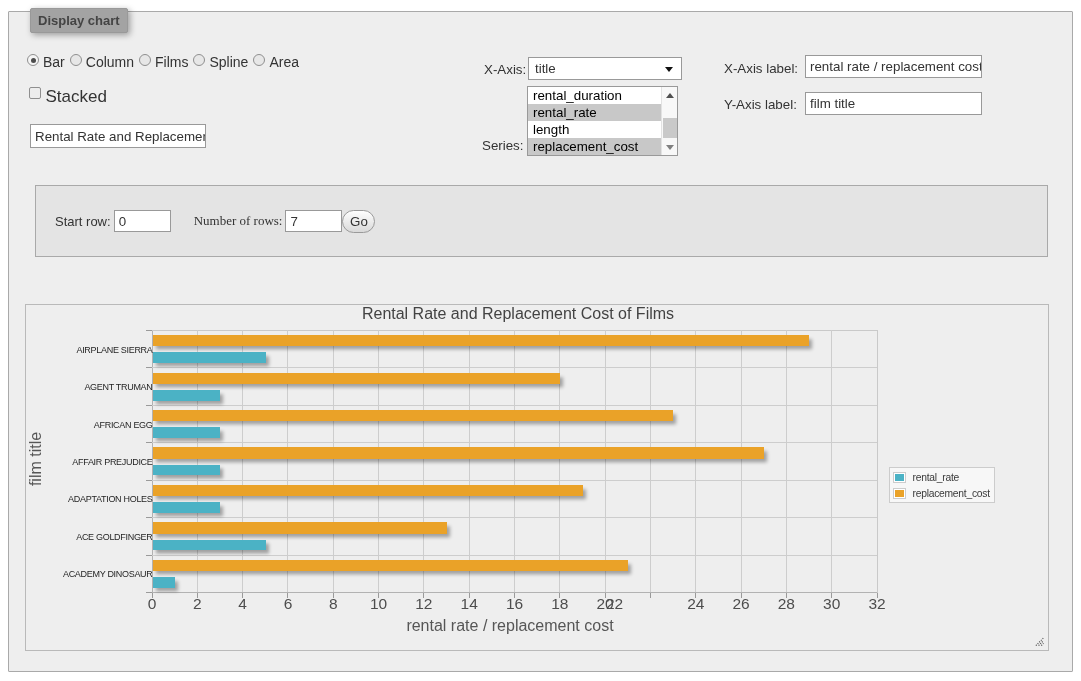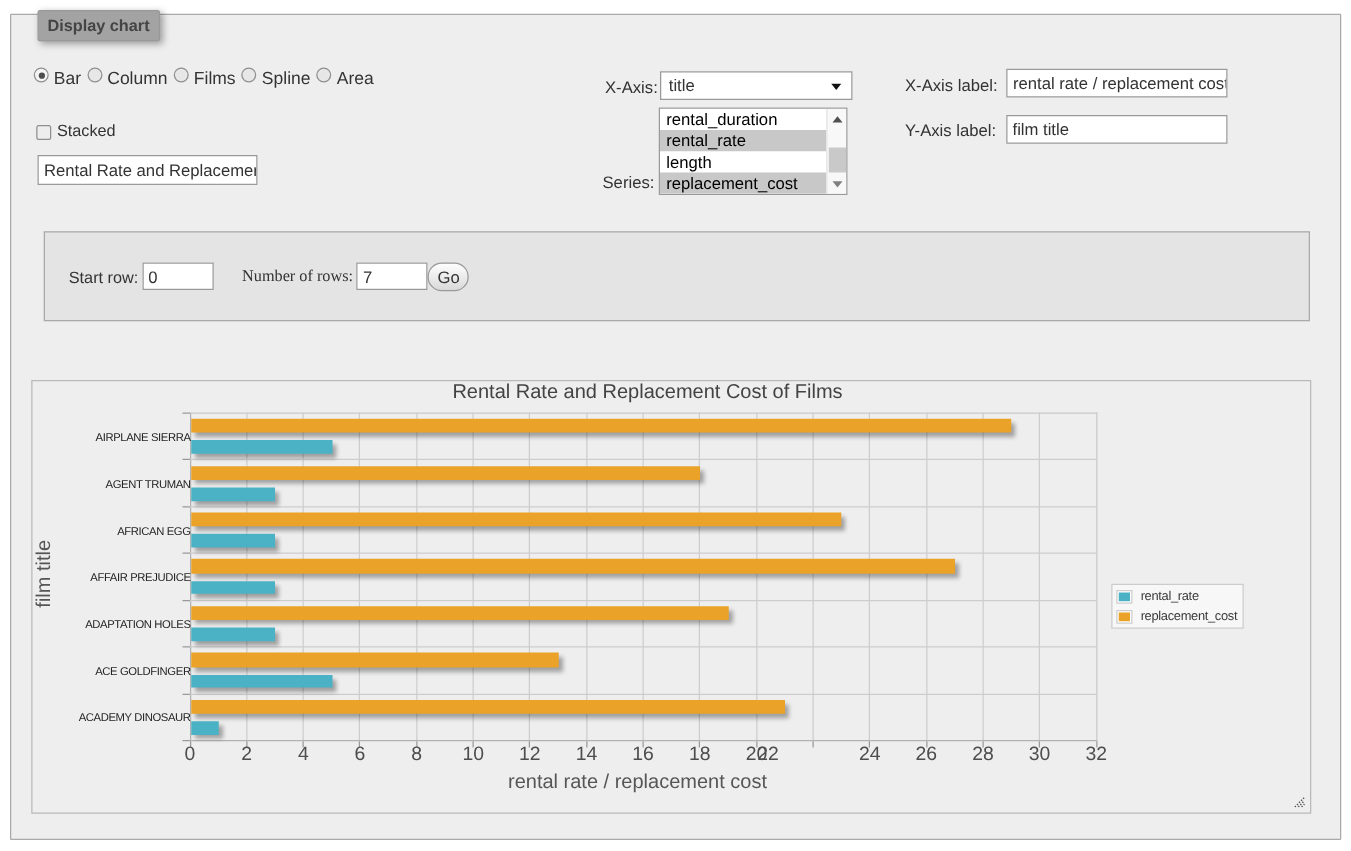--- a/index.html
+++ b/index.html
@@ -26,21 +26,21 @@
   .radio-dot {
     width: 12px; height: 12px; border-radius: 50%;
     border: 1px solid #8f8f8f; background: #e7e7e7; margin-right: 4px;
     position: relative; flex: none;
   }
   .radio-dot.checked { background: #f5f5f5; }
   .radio-dot.checked::after {
     content: ""; position: absolute; left: 2.5px; top: 2.5px; width: 5px; height: 5px;
     border-radius: 50%; background: #4d4d4d;
   }
-  .check-row { position: absolute; left: 19.5px; top: 75px; display: flex; align-items: flex-end; font-size: 13px; margin-top: 10px; }
+  .check-row { position: absolute; left: 19.5px; top: 75px; display: flex; align-items: flex-start; font-size: 17px; }
   .checkbox {
     width: 12px; height: 12px; border: 1px solid #8f8f8f; border-radius: 2px;
     background: #ededed; margin-right: 5px; flex: none;
   }
   
   .text-input {
     position: absolute; border: 1px solid #999999; background: #ffffff;
     font-family: "Liberation Sans", sans-serif; font-size: 13.3333px; color: #333;
     padding: 0 0 0 4px; margin: 0; outline: none; border-radius: 0;
   }

